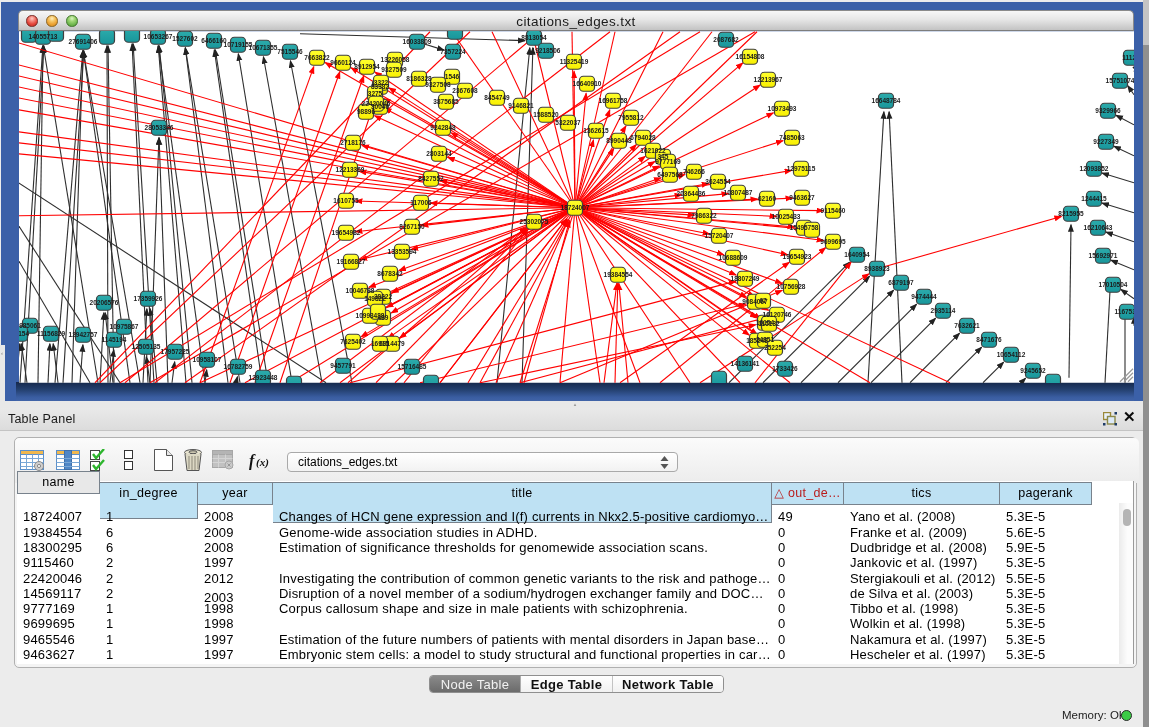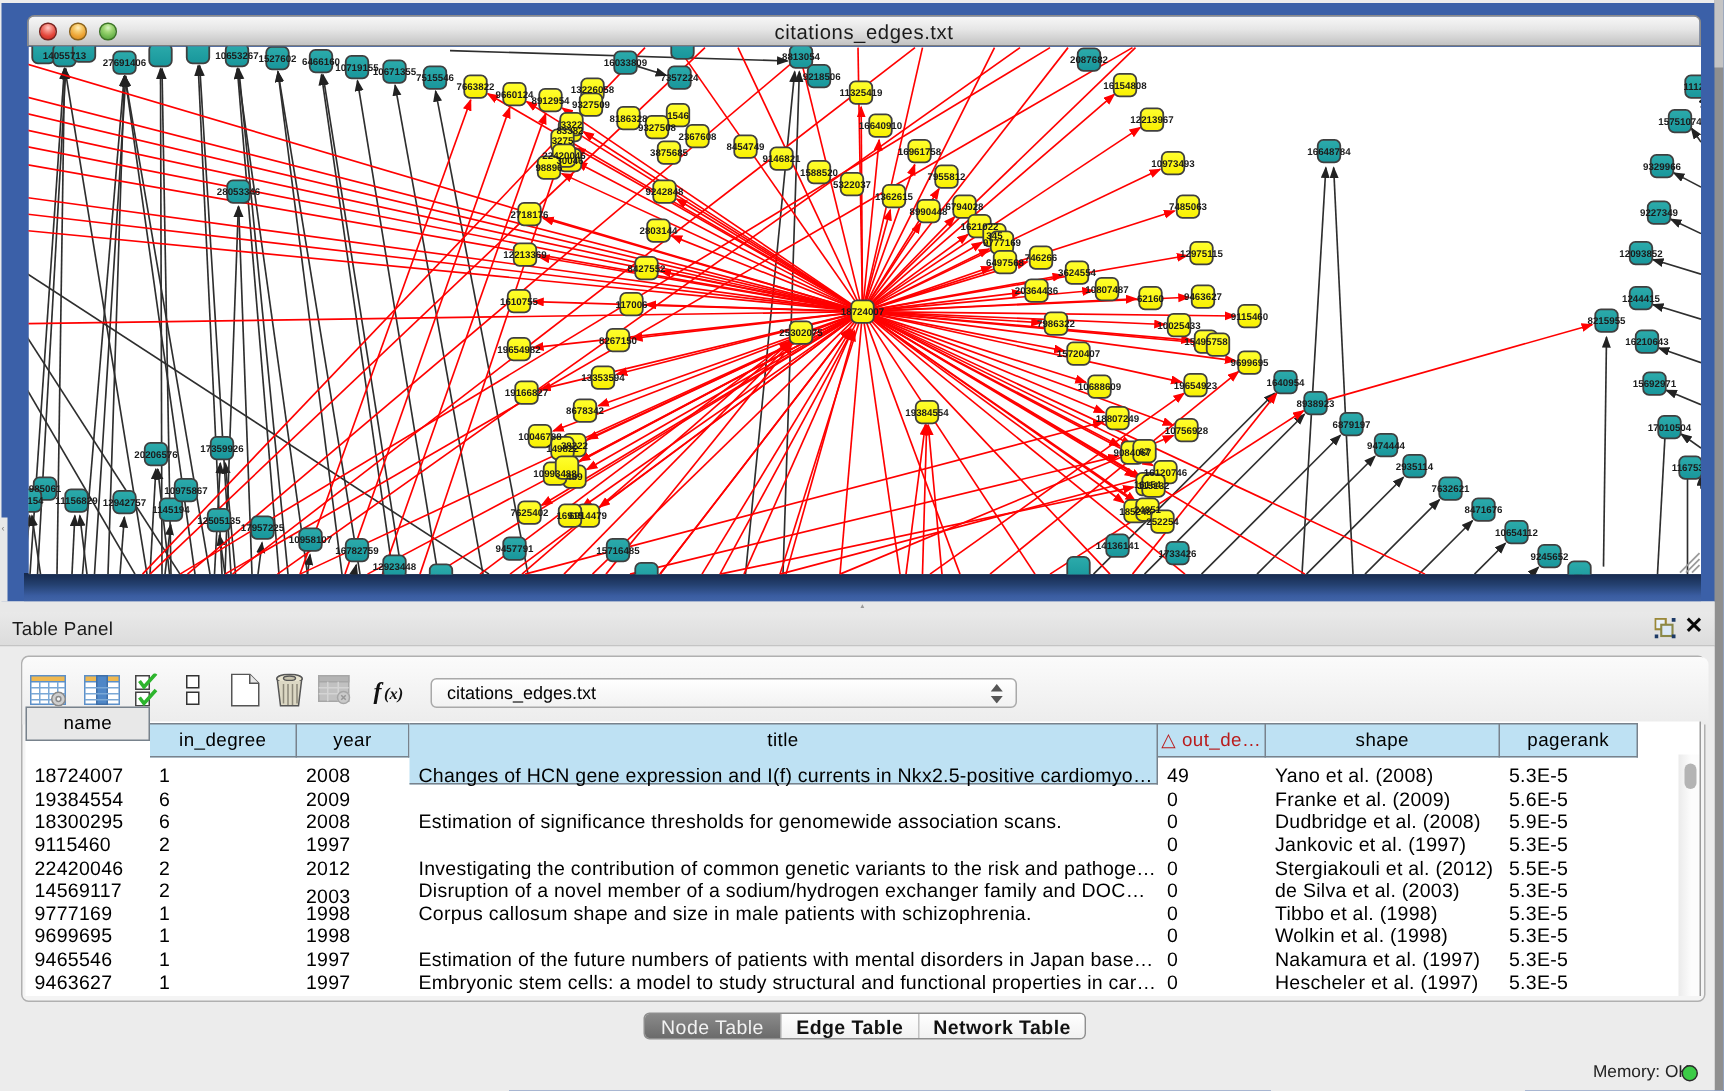--- a/index.html
+++ b/index.html
@@ -600,40 +600,41 @@
 </svg></div>
 
 <div class="abs" style="left:287px;top:452px;width:391px;height:20px;background:linear-gradient(180deg,#ffffff,#f2f2f2);border:1px solid #a9a9a9;border-radius:4px;font-size:12px;line-height:18px;color:#000;padding-left:10px">citations_edges.txt
 <svg style="position:absolute;right:8px;top:3px" width="9" height="13">
       <path d="M4.5 0 L8.5 5 L0.5 5 Z" fill="#555"></path>
       <path d="M4.5 13 L8.5 8 L0.5 8 Z" fill="#555"></path>
     </svg></div>
 
 <div class="abs" style="left:17px;top:481px;width:1117px;height:183px;background:#fff"></div>
 <div style="position:absolute;left:17px;width:83px;top:471px;height:23px;background:#e8e8e8;border:1px solid #78828c;border-left:1px solid #78828c;box-sizing:border-box;text-align:center;font-size:12.5px;letter-spacing:0.3px;line-height:21px;color:#000">name</div>
-<div style="position:absolute;left:100px;width:98px;top:482px;height:23px;background:#bee1f3;border:1px solid #78828c;border-left:none;box-sizing:border-box;text-align:center;font-size:12.5px;letter-spacing:0.3px;line-height:21px;color:#000">in_degree</div>
+<div style="position:absolute;left:100px;width:98px;top:482px;height:37px;background:#bee1f3;border:1px solid #78828c;border-left:none;box-sizing:border-box;text-align:center;font-size:12.5px;letter-spacing:0.3px;line-height:21px;color:#000">in_degree</div>
 <div style="position:absolute;left:198px;width:75px;top:482px;height:23px;background:#bee1f3;border:1px solid #78828c;border-left:none;box-sizing:border-box;text-align:center;font-size:12.5px;letter-spacing:0.3px;line-height:21px;color:#000">year</div>
 <div style="position:absolute;left:273px;width:499px;top:482px;height:41px;background:#bee1f3;border:1px solid #78828c;border-left:none;box-sizing:border-box;text-align:center;font-size:12.5px;letter-spacing:0.3px;line-height:21px;color:#000">title</div>
 <div style="position:absolute;left:772px;width:72px;top:482px;height:23px;background:#bee1f3;border:1px solid #78828c;border-left:none;box-sizing:border-box;text-align:center;font-size:12.5px;letter-spacing:0.3px;line-height:21px;color:#b91c1c">△ out_de…</div>
-<div style="position:absolute;left:844px;width:156px;top:482px;height:23px;background:#bee1f3;border:1px solid #78828c;border-left:none;box-sizing:border-box;text-align:center;font-size:12.5px;letter-spacing:0.3px;line-height:21px;color:#000">shape</div>
+<div style="position:absolute;left:844px;width:156px;top:482px;height:23px;background:#bee1f3;border:1px solid #78828c;border-left:none;box-sizing:border-box;text-align:center;font-size:12.5px;letter-spacing:0.3px;line-height:21px;color:#000">tics</div>
 <div style="position:absolute;left:1000px;width:92px;top:482px;height:23px;background:#bee1f3;border:1px solid #78828c;border-left:none;box-sizing:border-box;text-align:center;font-size:12.5px;letter-spacing:0.3px;line-height:21px;color:#000">pagerank</div>
 <div class="abs" style="left:0;top:0">
     <div style="position:absolute;left:0;top:509.3px;width:1100px;height:15.3px;font-size:13px;letter-spacing:0.18px;line-height:15.3px;color:#000">
       <div style="position:absolute;left:17px;width:83px;top:0;height:15.3px;padding-left:6px;box-sizing:border-box;white-space:nowrap;overflow:hidden;text-overflow:ellipsis">18724007</div>
       <div style="position:absolute;left:100px;width:98px;top:0;height:15.3px;padding-left:6px;box-sizing:border-box;white-space:nowrap;overflow:hidden;text-overflow:ellipsis">1</div>
       <div style="position:absolute;left:198px;width:75px;top:0;height:15.3px;padding-left:6px;box-sizing:border-box;white-space:nowrap;overflow:hidden;text-overflow:ellipsis">2008</div>
       <div style="position:absolute;left:273px;width:499px;top:0;height:15.3px;padding-left:6px;box-sizing:border-box;white-space:nowrap;overflow:hidden;text-overflow:ellipsis">Changes of HCN gene expression and I(f) currents in Nkx2.5-positive cardiomyocytes</div>
       <div style="position:absolute;left:772px;width:72px;top:0;height:15.3px;padding-left:6px;box-sizing:border-box;white-space:nowrap;overflow:hidden;text-overflow:ellipsis">49</div>
       <div style="position:absolute;left:844px;width:156px;top:0;height:15.3px;padding-left:6px;box-sizing:border-box;white-space:nowrap;overflow:hidden;text-overflow:ellipsis">Yano et al. (2008)</div>
       <div style="position:absolute;left:1000px;width:92px;top:0;height:15.3px;padding-left:6px;box-sizing:border-box;white-space:nowrap;overflow:hidden;text-overflow:ellipsis">5.3E-5</div>
     </div>
     <div style="position:absolute;left:0;top:524.6px;width:1100px;height:15.3px;font-size:13px;letter-spacing:0.18px;line-height:15.3px;color:#000">
       <div style="position:absolute;left:17px;width:83px;top:0;height:15.3px;padding-left:6px;box-sizing:border-box;white-space:nowrap;overflow:hidden;text-overflow:ellipsis">19384554</div>
       <div style="position:absolute;left:100px;width:98px;top:0;height:15.3px;padding-left:6px;box-sizing:border-box;white-space:nowrap;overflow:hidden;text-overflow:ellipsis">6</div>
       <div style="position:absolute;left:198px;width:75px;top:0;height:15.3px;padding-left:6px;box-sizing:border-box;white-space:nowrap;overflow:hidden;text-overflow:ellipsis">2009</div>
+      <div style="position:absolute;left:273px;width:499px;top:0;height:15.3px;padding-left:6px;box-sizing:border-box;white-space:nowrap;overflow:hidden;text-overflow:ellipsis">Genome-wide association studies in ADHD.</div>
       <div style="position:absolute;left:772px;width:72px;top:0;height:15.3px;padding-left:6px;box-sizing:border-box;white-space:nowrap;overflow:hidden;text-overflow:ellipsis">0</div>
       <div style="position:absolute;left:844px;width:156px;top:0;height:15.3px;padding-left:6px;box-sizing:border-box;white-space:nowrap;overflow:hidden;text-overflow:ellipsis">Franke et al. (2009)</div>
       <div style="position:absolute;left:1000px;width:92px;top:0;height:15.3px;padding-left:6px;box-sizing:border-box;white-space:nowrap;overflow:hidden;text-overflow:ellipsis">5.6E-5</div>
     </div>
     <div style="position:absolute;left:0;top:539.9px;width:1100px;height:15.3px;font-size:13px;letter-spacing:0.18px;line-height:15.3px;color:#000">
       <div style="position:absolute;left:17px;width:83px;top:0;height:15.3px;padding-left:6px;box-sizing:border-box;white-space:nowrap;overflow:hidden;text-overflow:ellipsis">18300295</div>
       <div style="position:absolute;left:100px;width:98px;top:0;height:15.3px;padding-left:6px;box-sizing:border-box;white-space:nowrap;overflow:hidden;text-overflow:ellipsis">6</div>
       <div style="position:absolute;left:198px;width:75px;top:0;height:15.3px;padding-left:6px;box-sizing:border-box;white-space:nowrap;overflow:hidden;text-overflow:ellipsis">2008</div>
       <div style="position:absolute;left:273px;width:499px;top:0;height:15.3px;padding-left:6px;box-sizing:border-box;white-space:nowrap;overflow:hidden;text-overflow:ellipsis">Estimation of significance thresholds for genomewide association scans.</div>
       <div style="position:absolute;left:772px;width:72px;top:0;height:15.3px;padding-left:6px;box-sizing:border-box;white-space:nowrap;overflow:hidden;text-overflow:ellipsis">0</div>

